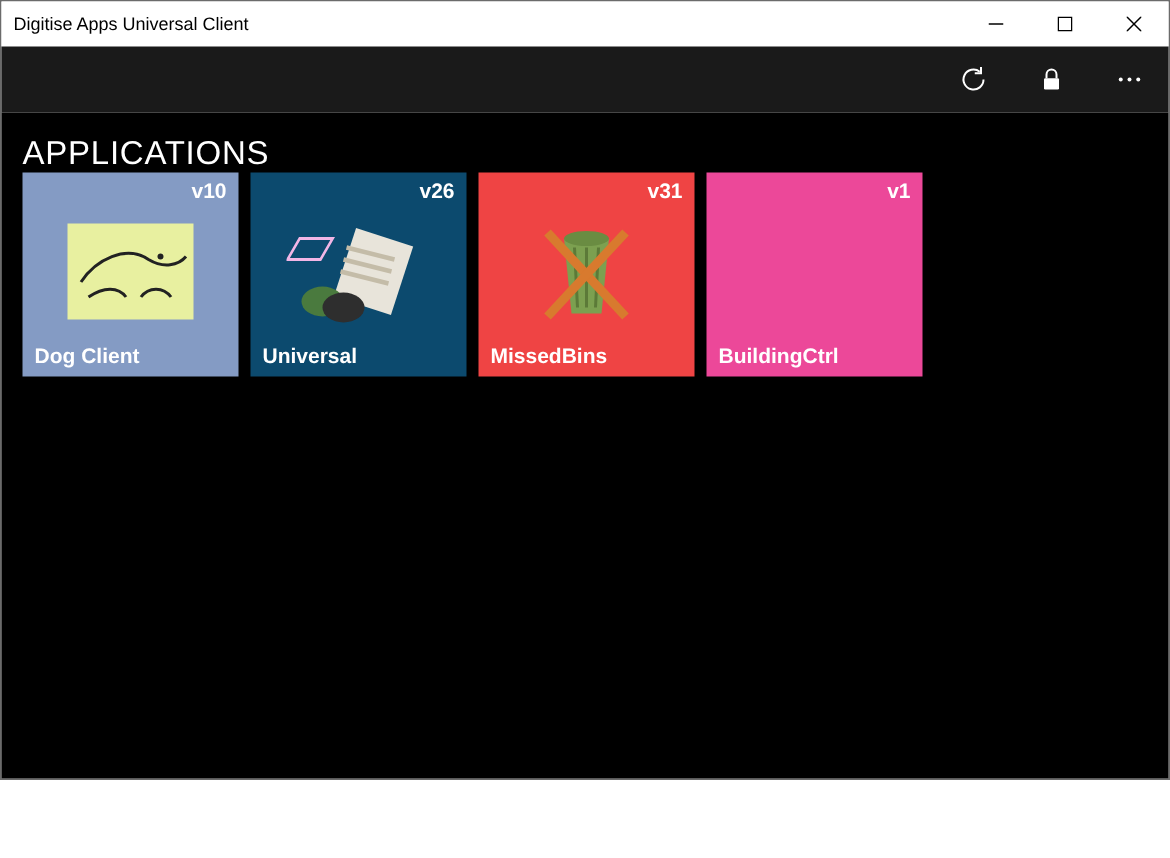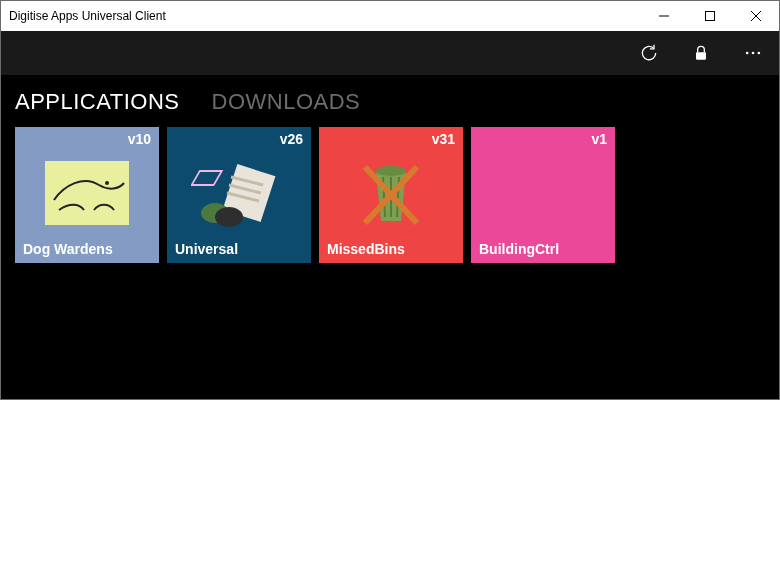--- a/index.html
+++ b/index.html
@@ -1,27 +1,27 @@
 <!DOCTYPE html>
 <html><head>
 <meta charset="utf-8">
 <style>
   * { box-sizing: border-box; margin: 0; padding: 0; }
   html, body { width: 780px; height: 572px; font-family: "Segoe UI", Arial, sans-serif; background: #fff; }
-  .window { width: 780px; height: 400px; border: 1px solid #6b6b6b; display: flex; flex-direction: column; }
+  .window { width: 780px; height: 520px; border: 1px solid #6b6b6b; display: flex; flex-direction: column; }
   .titlebar { height: 30px; background: #fff; display: flex; align-items: center; justify-content: space-between; padding-left: 8px; }
   .title { font-size: 12px; color: #000; }
   .win-controls { display: flex; height: 100%; }
   .win-btn { width: 46px; display: flex; align-items: center; justify-content: center; font-size: 12px; color: #000; }
   .win-btn svg { width: 10px; height: 10px; stroke: #000; stroke-width: 1; fill: none; }
   .app-chrome { height: 44px; background: #1a1a1a; display: flex; align-items: center; justify-content: flex-end; padding: 0 14px; gap: 28px; }
   .chrome-btn { color: #fff; display: flex; align-items: center; justify-content: center; width: 24px; height: 24px; }
   .chrome-btn svg { width: 20px; height: 20px; stroke: #fff; fill: none; stroke-width: 1.6; }
   .content { flex: 1; background: #000; padding: 14px 14px; overflow: hidden; }
-  .tabs { display: flex; gap: 32px; margin-bottom: 12px; }
+  .tabs { display: flex; gap: 4px; }
   .tab { font-size: 22px; font-weight: 300; letter-spacing: 0.5px; color: #6d6d6d; }
   .tab.active { color: #fff; }
   .tiles { display: flex; gap: 8px; }
   .tile { width: 144px; height: 136px; position: relative; color: #fff; display: flex; flex-direction: column; }
   .tile .version { position: absolute; top: 4px; right: 8px; font-size: 14px; font-weight: 600; }
   .tile .name { position: absolute; bottom: 6px; left: 8px; font-size: 14px; font-weight: 600; }
   .tile .art { position: absolute; top: 28px; left: 50%; transform: translateX(-50%); width: 96px; height: 76px; display: flex; align-items: center; justify-content: center; }
   .tile-0 { background: #849bc4; padding-left: 11px; }
   .tile-1 { background: #0c4a6e; }
   .tile-2 { background: #ef4444; }
@@ -71,37 +71,36 @@
         <circle cx="5" cy="12" r="1.6" fill="#fff" stroke="none"></circle>
         <circle cx="12" cy="12" r="1.6" fill="#fff" stroke="none"></circle>
         <circle cx="19" cy="12" r="1.6" fill="#fff" stroke="none"></circle>
       </svg>
     </div>
   </div>
 
   <div class="content">
     <div class="tabs">
       <div class="tab active">APPLICATIONS</div>
-      <div class="tab">DOWNLOADS</div>
     </div>
 
     <div class="tiles">
 
       <div class="tile tile-0">
         <div class="version">v10</div>
         <div class="art">
           <svg viewBox="0 0 96 76" width="96" height="76">
             <rect x="6" y="6" width="84" height="64" fill="#e8f0a0"></rect>
             <path d="M15 45 C25 30 45 20 60 30 C70 36 80 34 85 28" stroke="#222" stroke-width="2" fill="none"></path>
             <path d="M20 55 C30 48 40 48 45 55" stroke="#222" stroke-width="2" fill="none"></path>
             <path d="M55 55 C60 48 70 48 75 55" stroke="#222" stroke-width="2" fill="none"></path>
             <circle cx="68" cy="28" r="2" fill="#222"></circle>
           </svg>
         </div>
-        <div class="name">Dog Wardens</div>
+        <div class="name">Dog Client</div>
       </div>
 
       <div class="tile tile-1">
         <div class="version">v26</div>
         <div class="art">
           <svg viewBox="0 0 96 76" width="96" height="76">
             <rect x="38" y="14" width="40" height="48" fill="#e8e4da" transform="rotate(18 58 38)"></rect>
             <line x1="40" y1="22" x2="72" y2="30" stroke="#c4bca8" stroke-width="3"></line>
             <line x1="38" y1="30" x2="70" y2="38" stroke="#c4bca8" stroke-width="3"></line>
             <line x1="36" y1="38" x2="68" y2="46" stroke="#c4bca8" stroke-width="3"></line>

